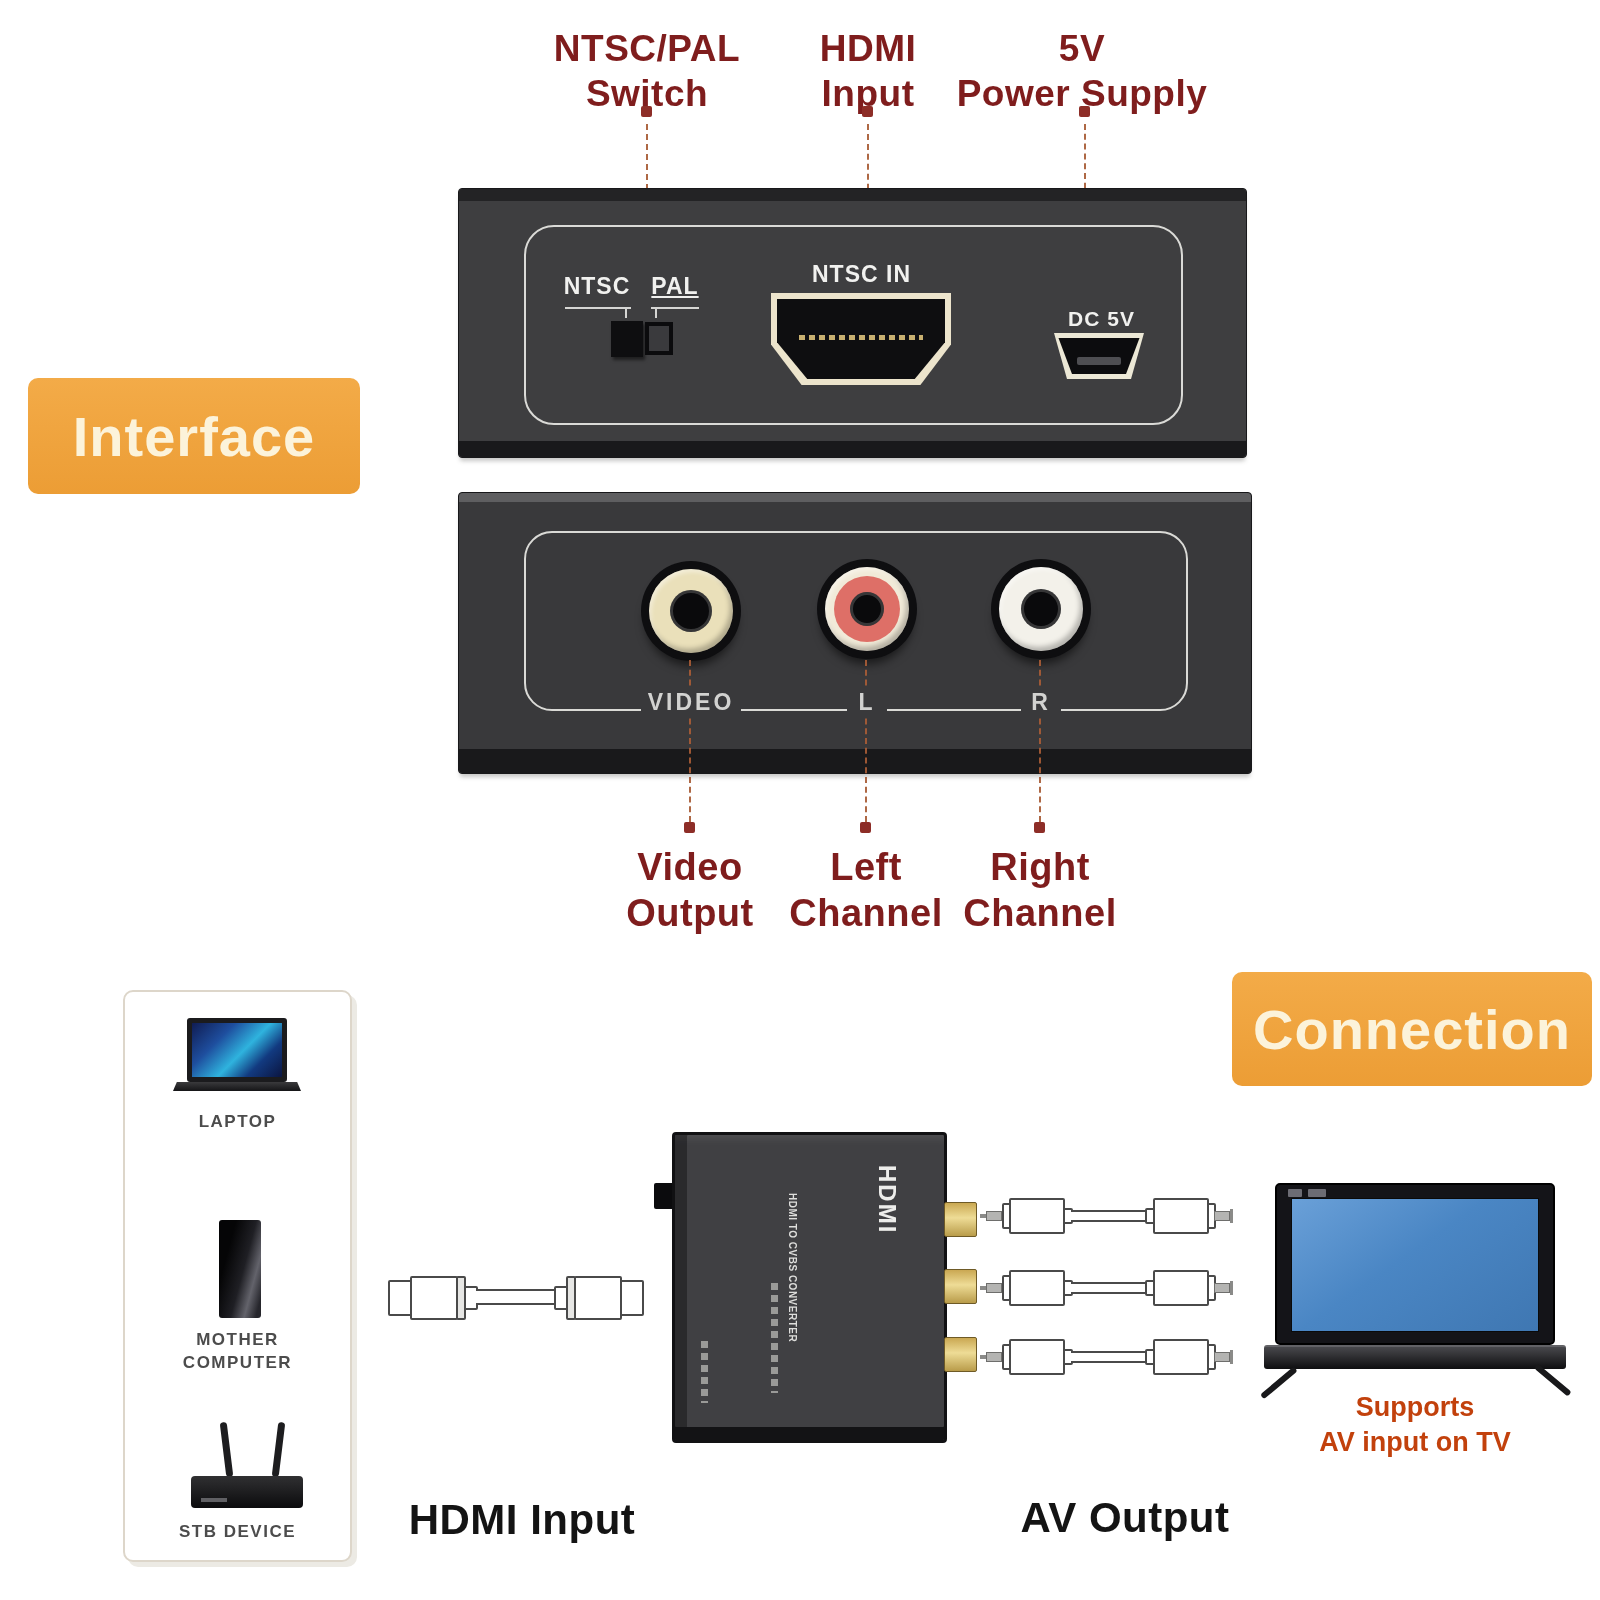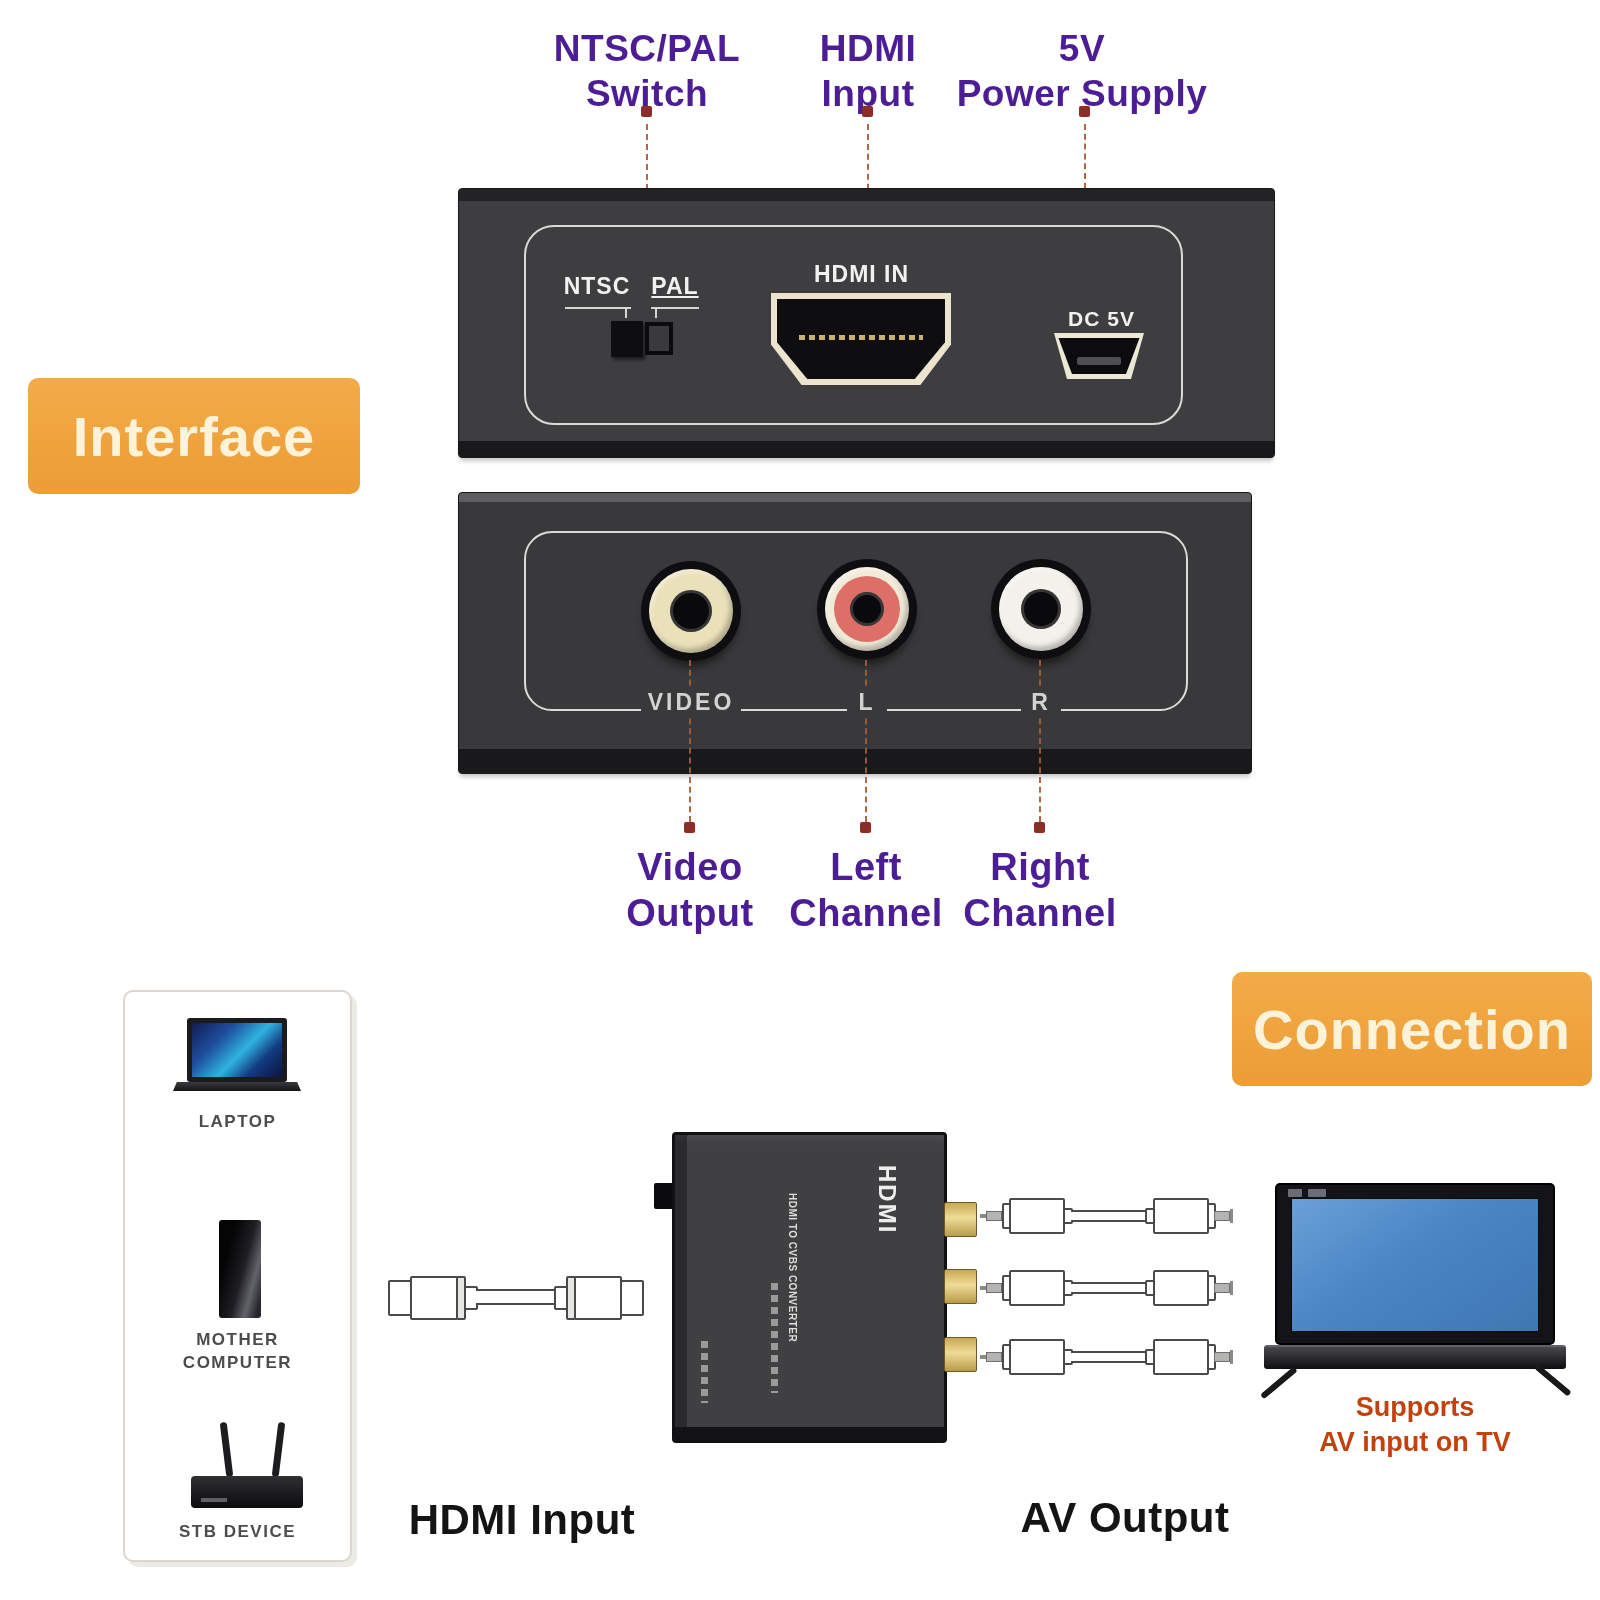--- a/index.html
+++ b/index.html
@@ -2,21 +2,21 @@
 <html><head>
 <meta charset="utf-8">
 <style>
   html,body{margin:0;padding:0;background:#fff;}
   #canvas{position:relative;width:1600px;height:1600px;background:#ffffff;
           font-family:"Liberation Sans",sans-serif;overflow:hidden;}
   .abs{position:absolute;}
 
   
   .callout{position:absolute;text-align:center;font-weight:bold;font-size:37px;
-           color:#4c1d95;line-height:45px;letter-spacing:.5px;}
+           color:#7f1d1d;line-height:45px;letter-spacing:.5px;}
   .callout span{display:block;}
   .dot{position:absolute;width:11px;height:11px;background:#8d2d27;border-radius:2px;}
   .dash-v{position:absolute;width:0;border-left:2px dashed #a85c36;opacity:.92;}
 
   
   .badge{position:absolute;background:linear-gradient(180deg,#f3ab48,#ec9d35);
          border-radius:10px;color:#fcf3da;font-weight:bold;font-size:56px;
          display:flex;align-items:center;justify-content:center;letter-spacing:1px;}
 
   
@@ -123,35 +123,35 @@
     <span>Power Supply</span>
   </div>
 
   <div class="dot" style="left:641px;top:106px;"></div>
   <div class="dot" style="left:862px;top:106px;"></div>
   <div class="dot" style="left:1079px;top:106px;"></div>
   <div class="dash-v" style="left:646px;top:124px;height:196px;"></div>
   <div class="dash-v" style="left:867px;top:124px;height:215px;"></div>
   <div class="dash-v" style="left:1084px;top:124px;height:212px;"></div>
 
-  <div class="device" style="left:458px;top:188px;width:787px;height:268px;padding-left:28px;">
+  <div class="device" style="left:458px;top:188px;width:787px;height:268px;">
     <div class="edge-top"></div>
     <div class="edge-bottom"></div>
     <div class="outline" style="left:65px;top:36px;width:655px;height:196px;"></div>
 
     <div class="port-label" style="left:102px;top:84px;width:72px;font-size:23px;">NTSC</div>
     <div class="port-label" style="left:188px;top:84px;width:56px;font-size:23px;text-decoration:underline;">PAL</div>
     <div class="underline" style="left:106px;top:118px;width:66px;"></div>
     <div class="elbow" style="left:166px;top:118px;height:11px;"></div>
     <div class="underline" style="left:192px;top:118px;width:48px;"></div>
     <div class="elbow" style="left:196px;top:118px;height:11px;"></div>
     <div class="sw-a"></div>
     <div class="sw-b"></div>
 
-    <div class="port-label" style="left:330px;top:72px;width:145px;font-size:23px;">HDMI IN</div>
+    <div class="port-label" style="left:330px;top:72px;width:145px;font-size:23px;">NTSC IN</div>
     <div class="hdmi-port">
       <div class="shell"></div>
       <div class="cavity"></div>
       <div class="pins"></div>
     </div>
 
     <div class="port-label" style="left:580px;top:118px;width:125px;font-size:21px;">DC 5V</div>
     <div class="usb-port">
       <div class="shell"></div>
       <div class="cavity"></div>

